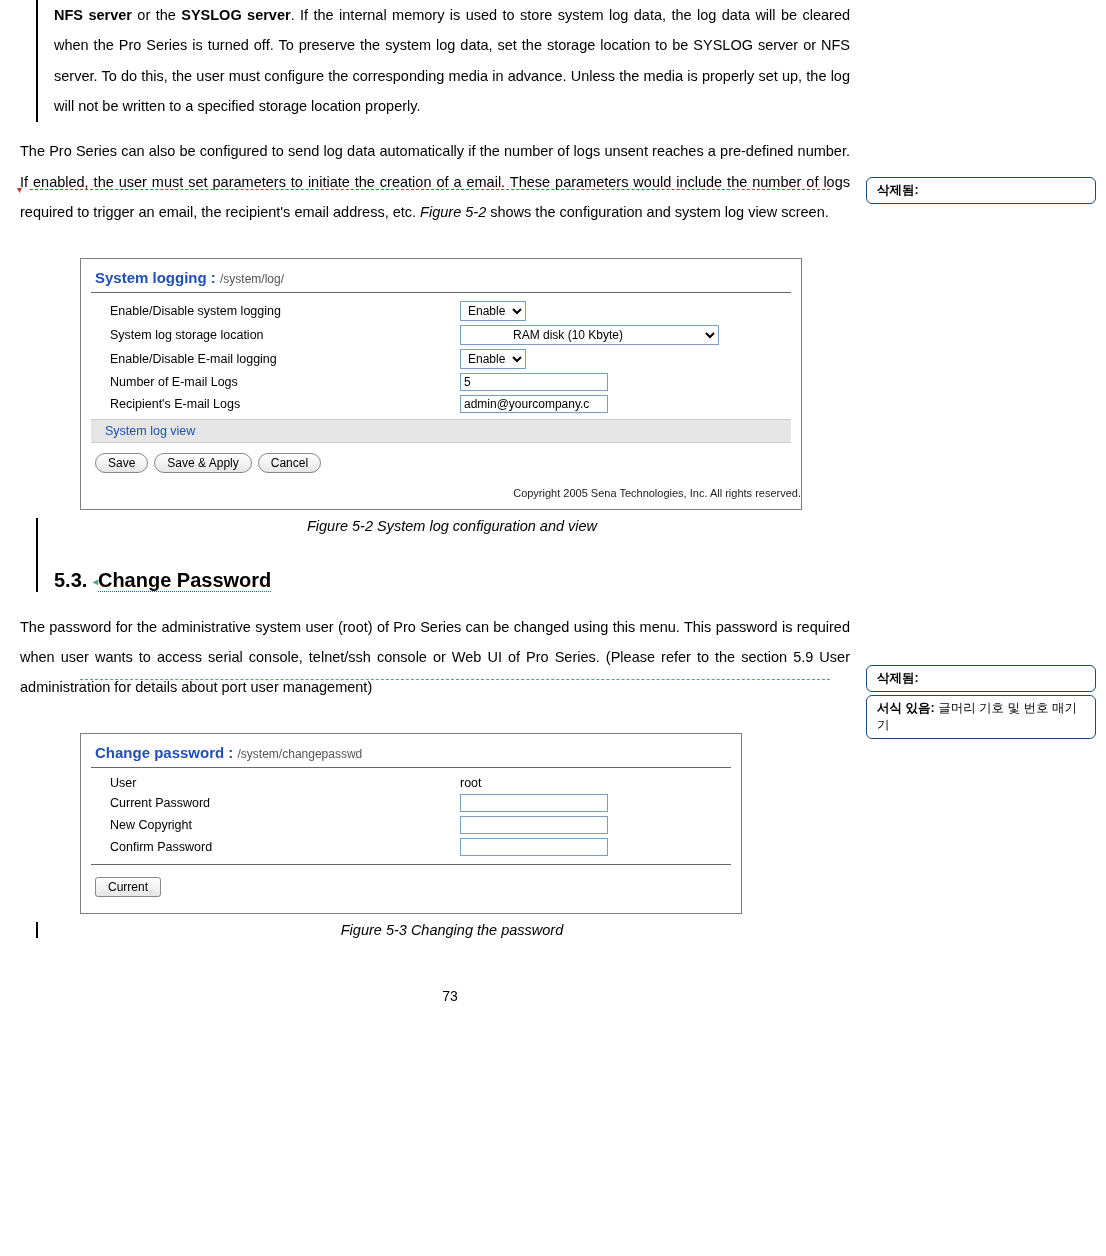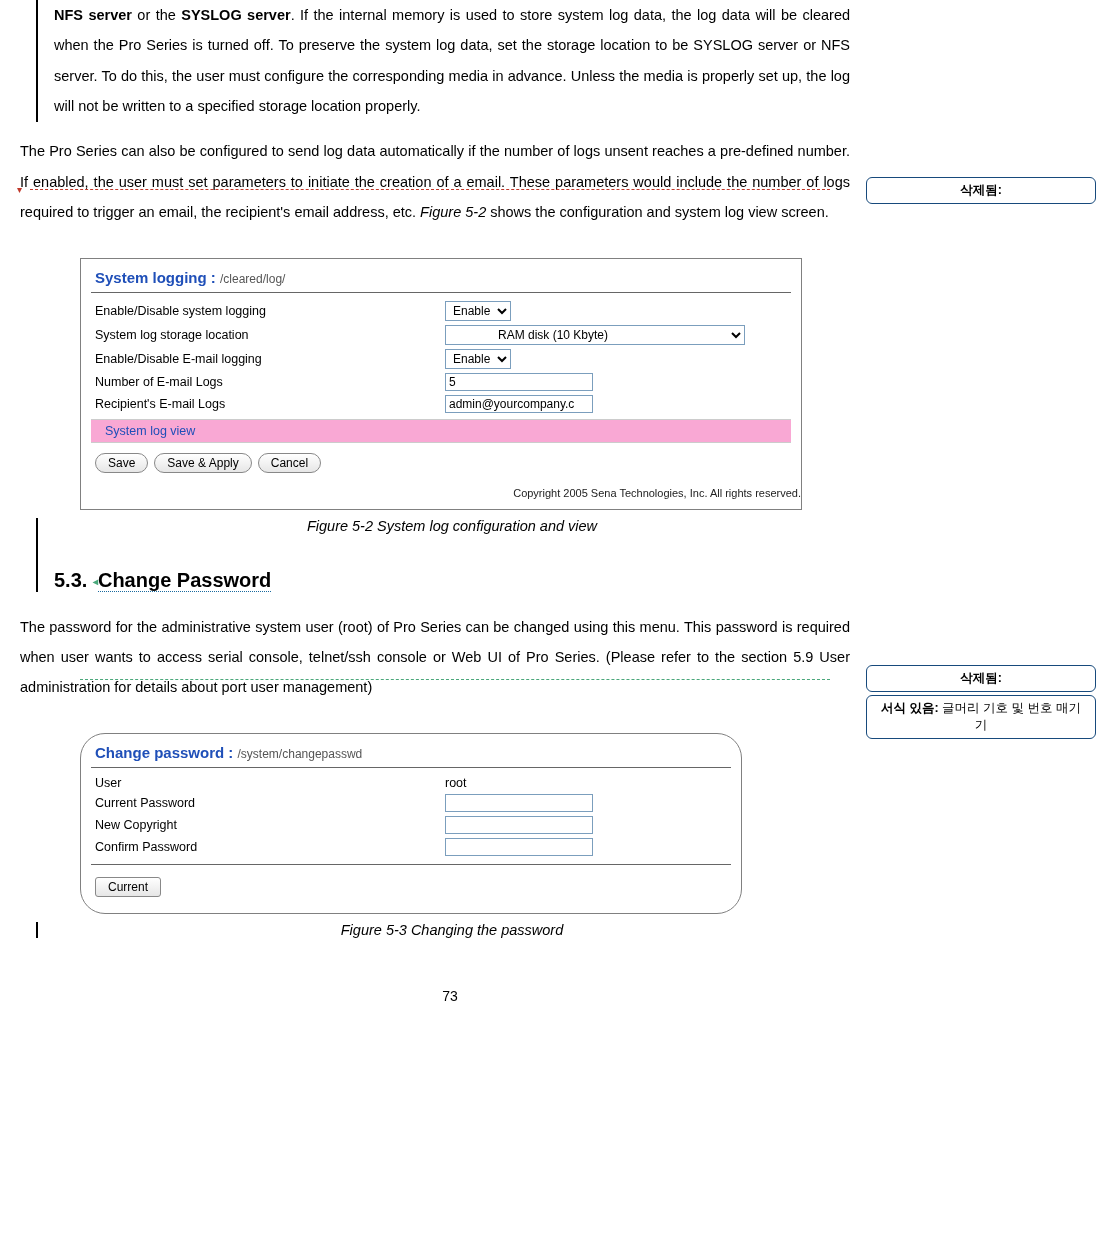--- a/index.html
+++ b/index.html
@@ -53,21 +53,20 @@
   position: absolute;
   right: 10px;
   border: 1px solid #174a7c;
   border-radius: 6px;
   font-size: 12.5px;
   padding: 4px 10px;
   background: #fff;
   width: 230px;
   box-sizing: border-box;
   color: #000;
-  text-align: center;
 }
 .balloon .label { font-weight: bold; }
 .balloon-line {
   position: absolute;
   border-top: 1px dashed #c0392b;
   height: 0;
 }
 .balloon-line.green { border-top: 1px dashed #4aa87b; }
 
 
@@ -97,33 +96,33 @@
   border: none;
   border-top: 1px solid #666;
   margin: 0 10px 6px 10px;
 }
 .screenshot .form-row {
   display: flex;
   padding: 2px 14px;
   align-items: center;
   font-size: 12.5px;
 }
-.screenshot .form-row .lbl { width: 350px; }
+.screenshot .form-row .lbl { width: 350px; margin-left: 15px; }
 .screenshot .form-row select,
 .screenshot .form-row input[type=text],
 .screenshot .form-row input[type=password] {
   font-size: 12px;
   padding: 1px 3px;
   border: 1px solid #7b9ebd;
   background: #fff;
 }
 .screenshot .form-row input[type=text],
 .screenshot .form-row input[type=password] { width: 140px; }
 .screenshot .subhead {
-  background: #f9a8d4;
+  background: #e5e5e5;
   border-top: 1px solid #ccc;
   border-bottom: 1px solid #ccc;
   padding: 4px 14px;
   color: #1f4fb8;
   font-size: 12.5px;
   margin: 4px 10px;
 }
 .screenshot .btn-row {
   padding: 6px 14px;
   display: flex;
@@ -185,30 +184,30 @@
       </p>
     </div>
 
     <span class="caret" style="top:184px;">▾</span>
     <p class="body-text" style="margin-left:-30px; width:830px;">
       <span>The Pro Series can also be configured to send log data automatically if the number of logs unsent reaches a pre-defined number. If enabled, the user must set parameters to initiate the creation of a email. These parameters would include the number of logs required to trigger an email, the recipient's email address, etc. </span><i>Figure 5-2</i><span> shows the configuration and system log view screen.</span>
     </p>
 
     <div class="screenshot">
       <div class="title-row">
-        <span class="title-main">System logging : </span><span class="title-path">/cleared/log/</span>
+        <span class="title-main">System logging : </span><span class="title-path">/system/log/</span>
       </div>
       <hr class="topline">
       <div class="form-row">
         <span class="lbl">Enable/Disable system logging</span>
         <select><option>Enable</option></select>
       </div>
       <div class="form-row">
         <span class="lbl">System log storage location</span>
-        <select style="width:300px;padding-left:48px;"><option>RAM disk (10 Kbyte)</option></select>
+        <select style="width:259px;padding-left:48px;"><option>RAM disk (10 Kbyte)</option></select>
       </div>
       <div class="form-row">
         <span class="lbl">Enable/Disable E-mail logging</span>
         <select><option>Enable</option></select>
       </div>
       <div class="form-row">
         <span class="lbl">Number of E-mail Logs</span>
         <input type="text" value="5" style="">
       </div>
       <div class="form-row">
@@ -227,21 +226,21 @@
     <div class="track-bar">
       <p class="figure-caption">Figure 5-2 System log configuration and view</p>
 
       <h2 class="heading-2">
         <span>5.3. </span><span class="caret2">◂</span><span class="underline">Change Password</span>
       </h2>
     </div>
 
     <p class="body-text" style="margin-left:-30px; width:830px;">The password for the administrative system user (root) of Pro Series can be changed using this menu. This password is required when user wants to access serial console, telnet/ssh console or Web UI of Pro Series. (Please refer to the section 5.9 User administration for details about port user management)</p>
 
-    <div class="screenshot" style="width:660px;border-radius:25px;">
+    <div class="screenshot" style="width:660px;">
       <div class="title-row">
         <span class="title-main">Change password : </span><span class="title-path">/system/changepasswd</span>
       </div>
       <hr class="topline">
       <div class="form-row">
         <span class="lbl">User</span>
         <span>root</span>
       </div>
       <div class="form-row">
         <span class="lbl">Current Password</span>

